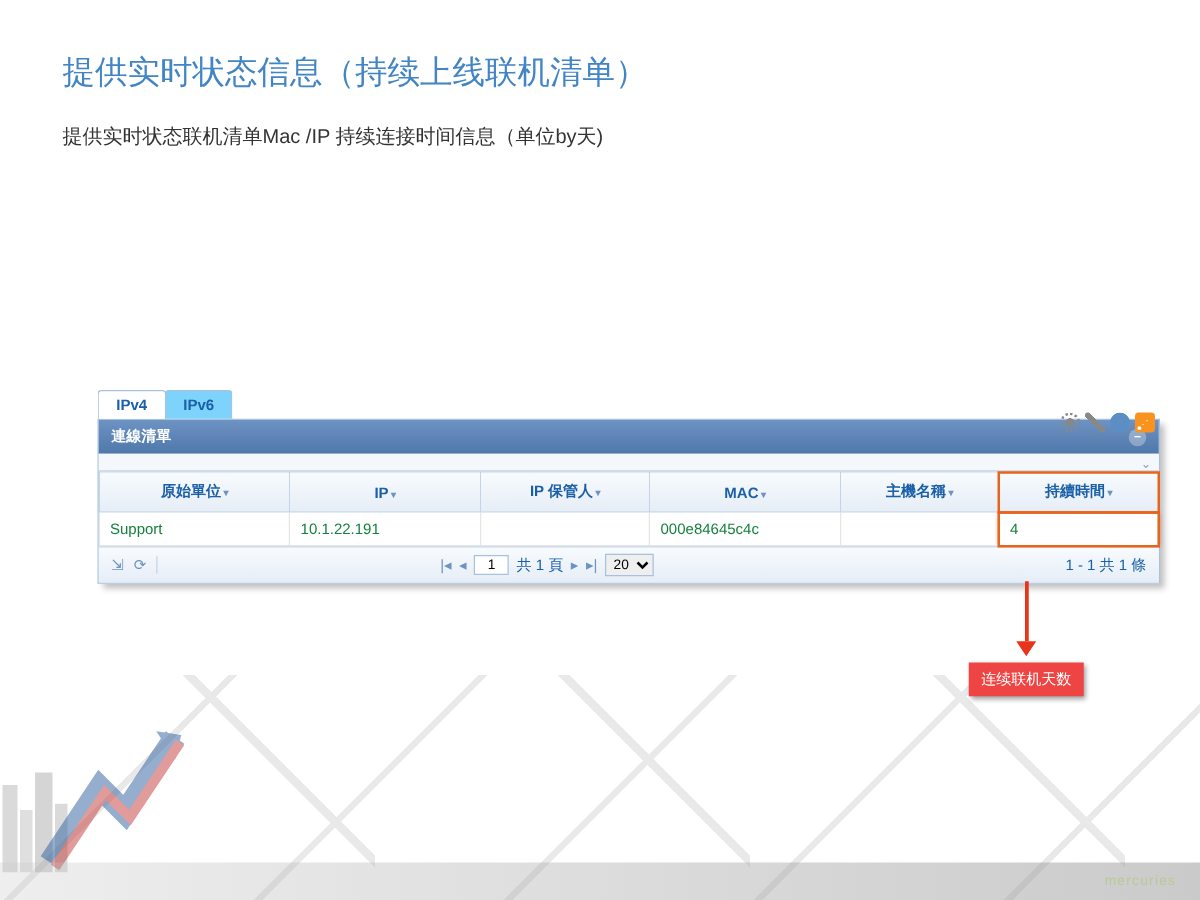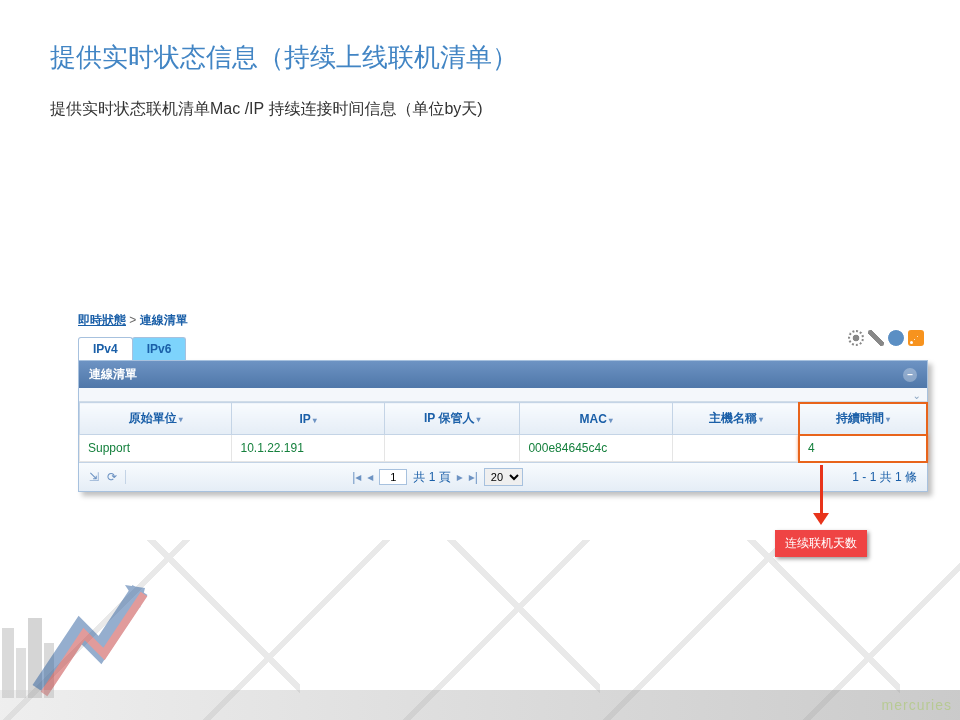--- a/index.html
+++ b/index.html
@@ -39,21 +39,21 @@
     .pager-sep { width:1px; height:14px; background:#c4d4e6; }
     .pager-input { width: 28px; text-align:center; border:1px solid #a7c1de; font-size:11px; padding:1px; }
     .pager-select { border:1px solid #a7c1de; font-size:11px; padding:1px 2px; }
     .pager-right { margin-left:auto; color:#1a5fa8; }
     .callout-arrow-wrap { position:absolute; left: 813px; top: 465px; display:flex; flex-direction:column; align-items:center; }
     .callout-arrow-line { width: 3px; height: 48px; background:#e8341b; }
     .callout-arrow-head { width:0; height:0; border-left:8px solid transparent; border-right:8px solid transparent; border-top:12px solid #e8341b; }
     .callout-label { position:absolute; left: 775px; top: 530px; background:#ef4444; color:#fff; font-size:12px; padding:5px 10px; box-shadow:2px 2px 4px rgba(0,0,0,0.4); }
     .footer-bar { position:absolute; bottom:0; left:0; right:0; height:30px; background: linear-gradient(90deg, rgba(200,200,200,0.3), rgba(150,150,150,0.5)); display:flex; align-items:center; justify-content:center; }
     .footer-text { color:#555; font-size:13px; }
-    .footer-logo { position:absolute; right:8px; color:#a4c85f; font-size:14px; letter-spacing:1px; opacity:0.5; }
+    .footer-logo { position:absolute; right:19px; color:#a4c85f; font-size:11px; letter-spacing:1px; opacity:0.5; }
     .bg-deco { position:absolute; bottom:0; left:0; width:960px; height:180px; opacity:0.18; pointer-events:none; background: 
       linear-gradient(135deg, transparent 48%, #888 48%, #888 50%, transparent 50%),
       linear-gradient(45deg, transparent 68%, #888 68%, #888 70%, transparent 70%);
       background-size: 200px 180px, 300px 180px;
     }
     .bg-arrow-deco { position:absolute; bottom:20px; left:30px; width:120px; height:120px; opacity:0.5; pointer-events:none; }
     .bg-buildings { position:absolute; bottom:22px; left:0; width:80px; height:100px; opacity:0.3; pointer-events:none; }
   </style>
 </head>
 <body>
@@ -68,25 +68,20 @@
   <rect x="28" y="20" width="14" height="80" fill="#777"></rect>
     <rect x="44" y="45" width="10" height="55" fill="#888"></rect>
 </svg>
 <svg class="bg-arrow-deco" viewBox="0 0 120 120">
   <path d="M 10 110 L 50 50 L 70 70 L 110 10" stroke="#2d5f9e" stroke-width="18" fill="none"></path>
   <path d="M 95 5 L 115 8 L 110 28 Z" fill="#2d5f9e"></path>
   <path d="M 10 110 L 50 50 L 70 70 L 110 10" stroke="#c43a3a" stroke-width="8" fill="none" transform="translate(4,4)"></path>
 </svg>
 
 <div class="panel-container">
-  <div class="breadcrumb">
-    <a class="breadcrumb-link">即時狀態</a>
-    <span class="breadcrumb-sep">&gt;</span>
-    <span class="breadcrumb-current">連線清單</span>
-  </div>
   <div class="toolbar-icons">
     <span class="toolbar-icon icon-gear"></span>
     <span class="toolbar-icon icon-wrench"></span>
     <span class="toolbar-icon icon-globe"></span>
     <span class="toolbar-icon icon-rss"></span>
   </div>
   <div class="tabs-row">
     <div class="tab active">IPv4</div>
     <div class="tab">IPv6</div>
   </div>

